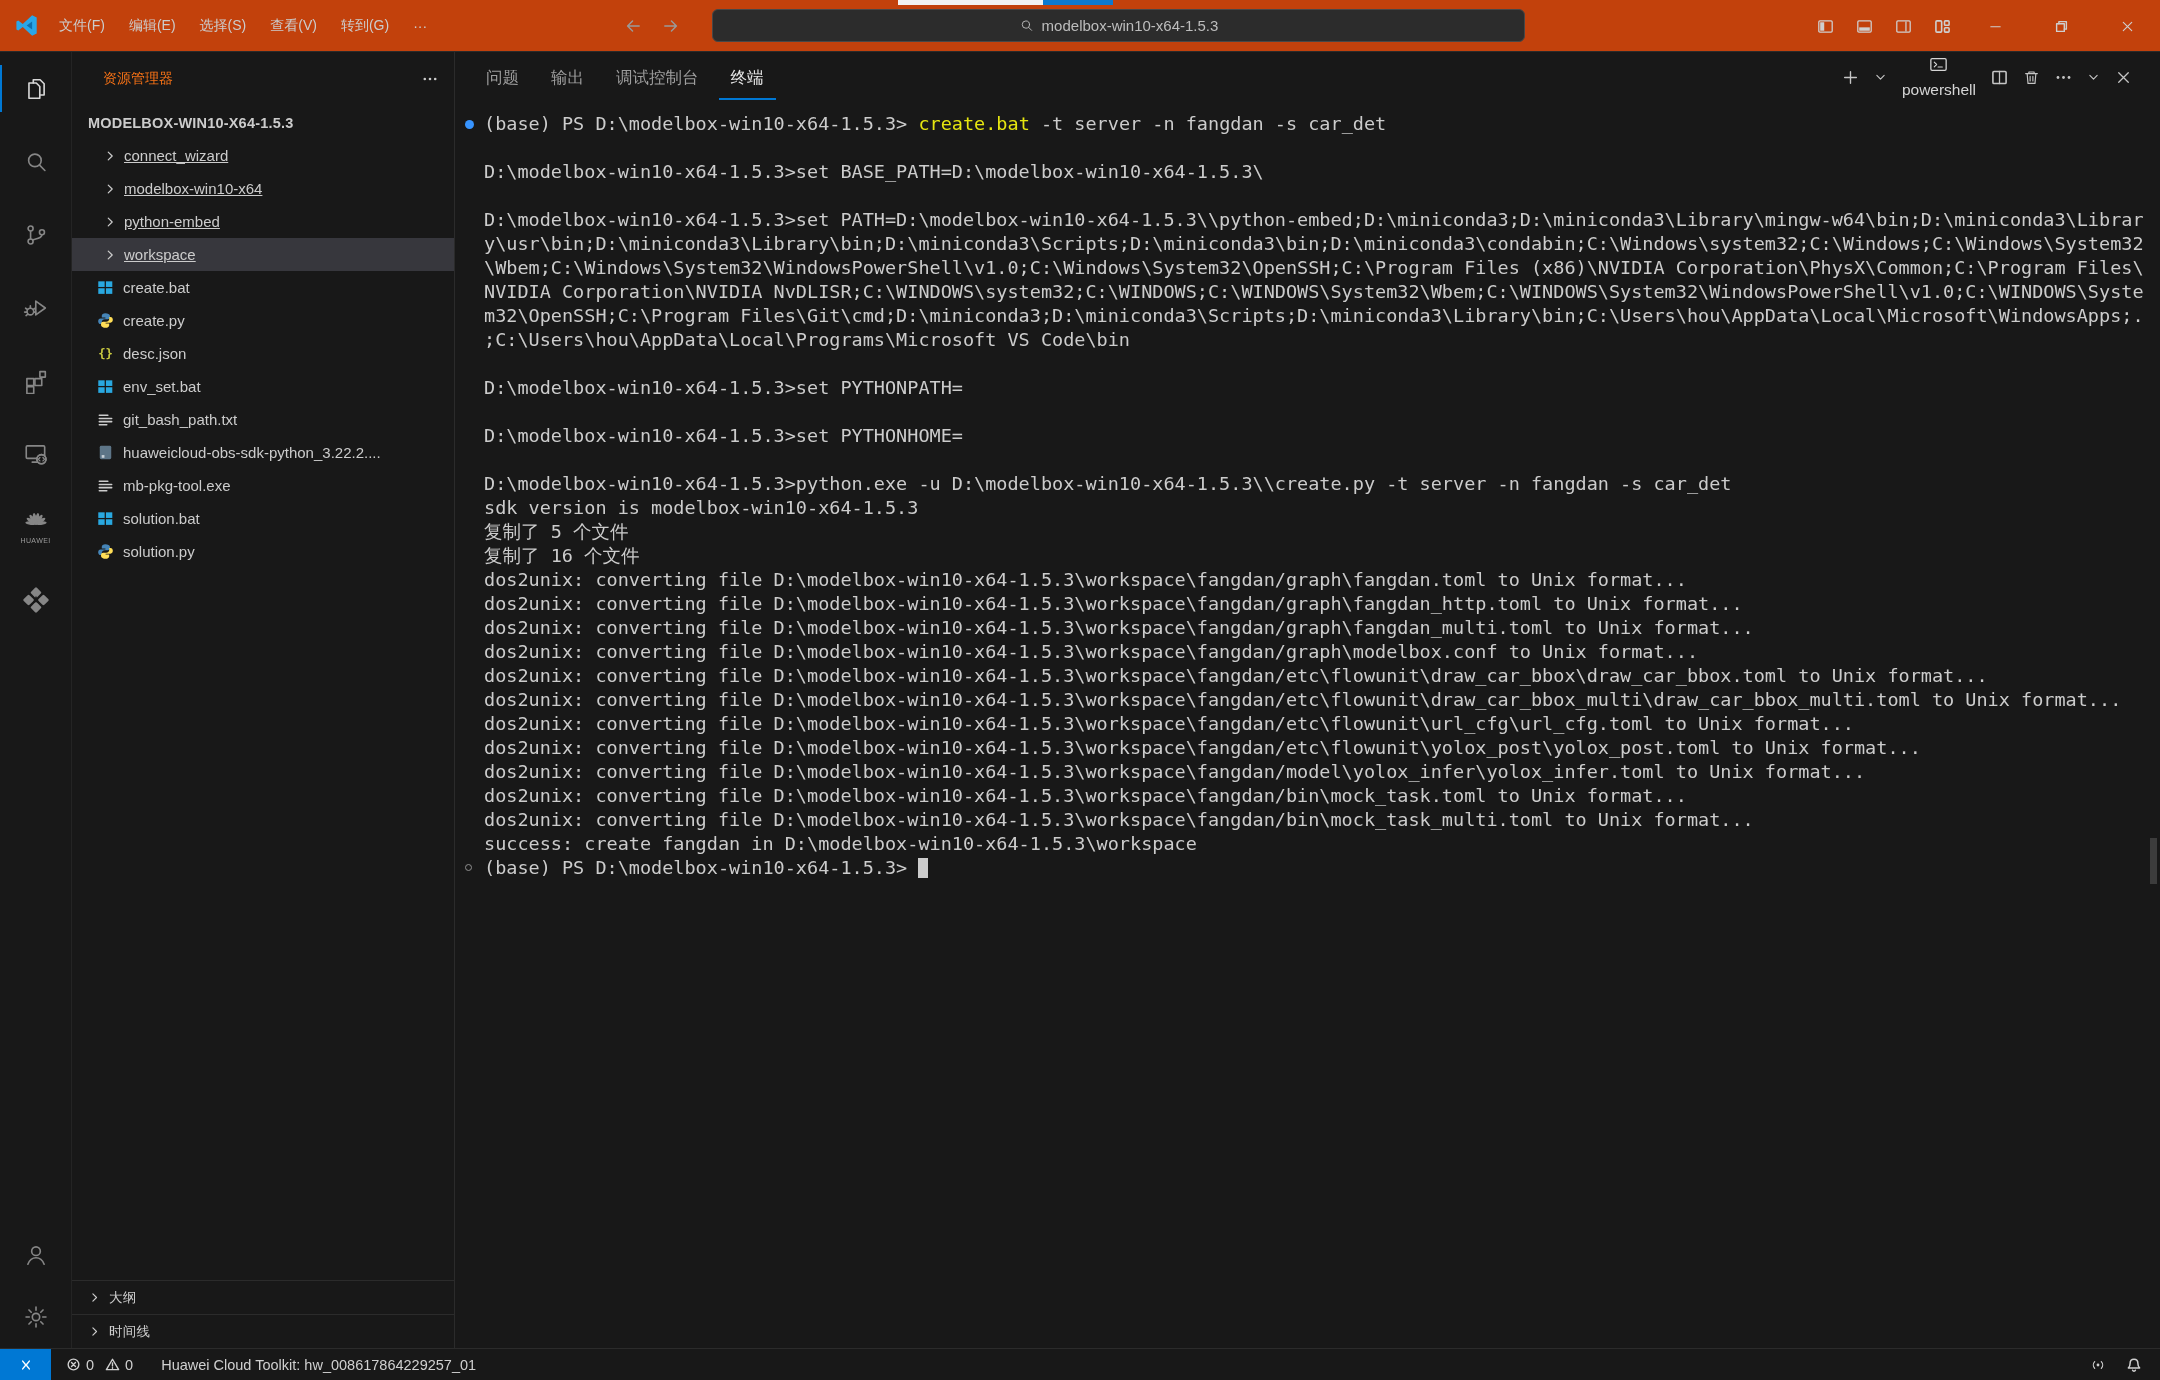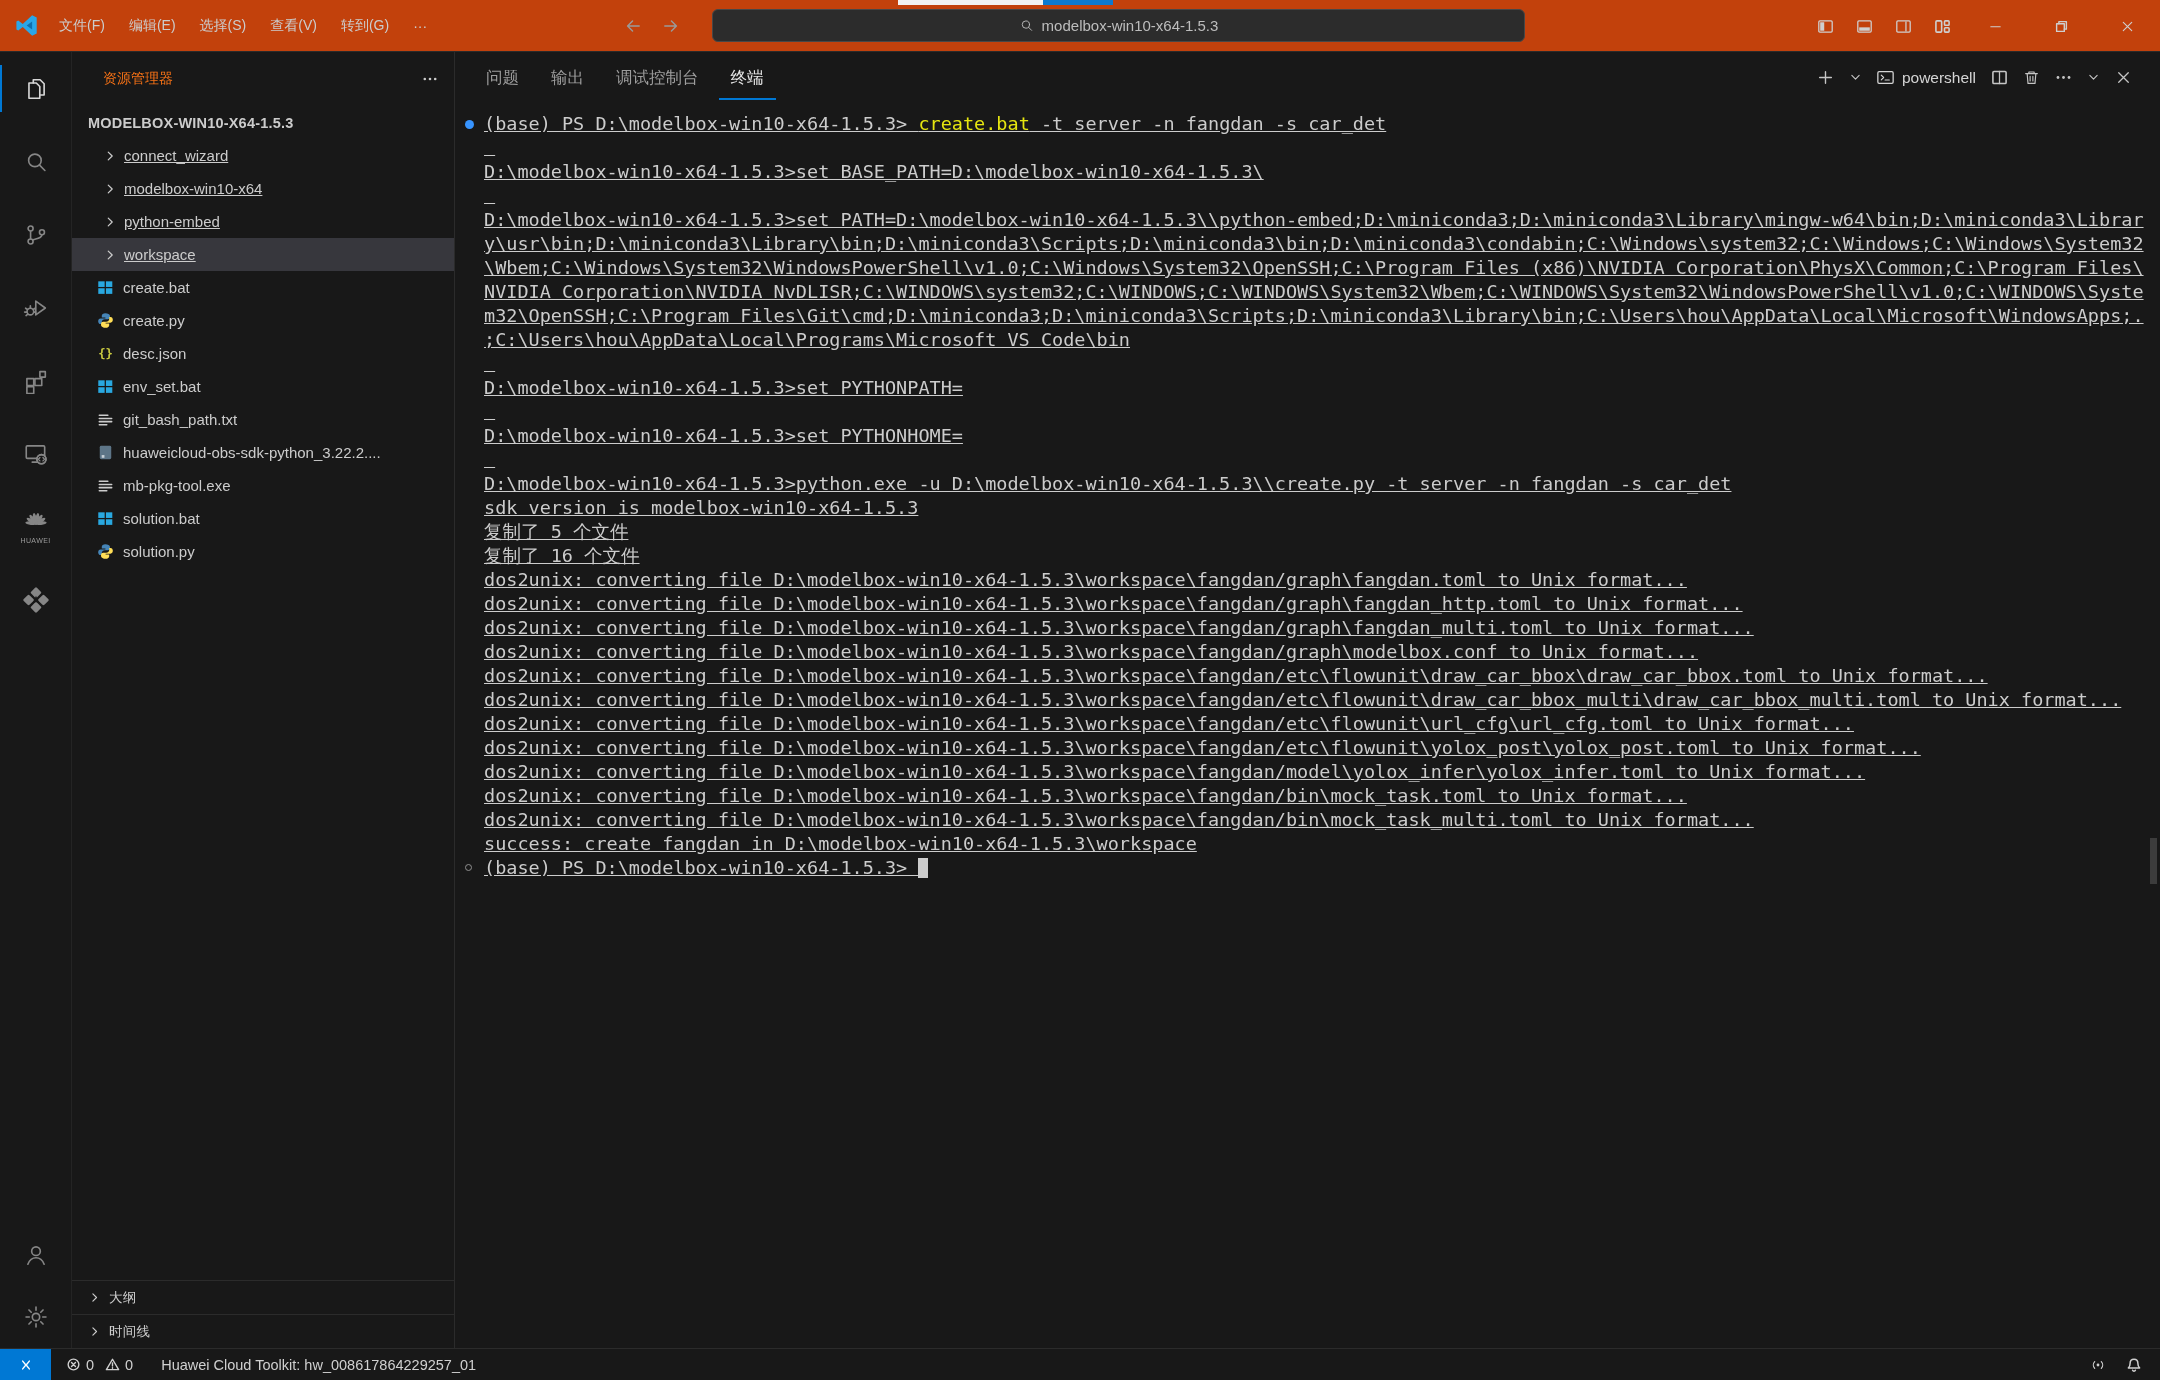--- a/index.html
+++ b/index.html
@@ -70,27 +70,27 @@
   .panel-tab{padding:0 16px;display:flex;align-items:center;font-size:16.5px;color:#9d9d9d;
     position:relative;cursor:pointer;}
   .panel-tab:first-child{padding-left:0;}
   .panel-tab.active{color:#e7e7e7;}
   .panel-tab.active::after{content:'';position:absolute;left:4px;right:4px;bottom:3px;height:2px;background:#0078d4;}
   .panel-tab:first-child.active::after{left:0;}
   .panel-actions{margin-left:auto;display:flex;align-items:center;gap:15px;padding-right:28px;color:#c5c5c5;}
   .panel-actions .icon svg{width:17px;height:17px;}
   .pa-btn{cursor:pointer;display:flex;align-items:center;}
   .chev svg{width:13px !important;height:13px !important;}
-  .terminal-tab{display:flex;align-items:center;gap:8px;font-size:15.5px;color:#d5d5d5;cursor:pointer;}
+  .terminal-tab{display:flex;align-items:center;gap:8px;font-size:15.5px;color:#d5d5d5;cursor:pointer;flex-direction:column;}
   .ps-icon svg{width:20px;height:17px;}
 
   
   .terminal{flex:1;padding:9px 0 0 29px;font-family:"DejaVu Sans Mono","Liberation Mono",monospace;
     font-size:18.5px;line-height:24px;color:#cccccc;position:relative;overflow:hidden;}
-  .t-line{white-space:pre;position:relative;height:24px;text-decoration:underline;}
+  .t-line{white-space:pre;position:relative;height:24px;}
   .c-yellow{color:#e5e510;}
   .deco{position:absolute;left:-19px;top:8px;border-radius:50%;}
   .deco.filled{width:9px;height:9px;background:#3794ff;}
   .deco.hollow{width:7px;height:7px;border:1.5px solid #8f8f8f;}
   .cursor{display:inline-block;width:10px;height:20px;background:#cccccc;vertical-align:-4px;}
   .scroll-thumb{position:absolute;right:3px;top:786px;width:7px;height:46px;background:#555;opacity:.6;}
 
   
   .statusbar{height:32px;background:#181818;border-top:1px solid #2b2b2b;display:flex;align-items:center;
     font-size:14.5px;color:#d0d0d0;}

